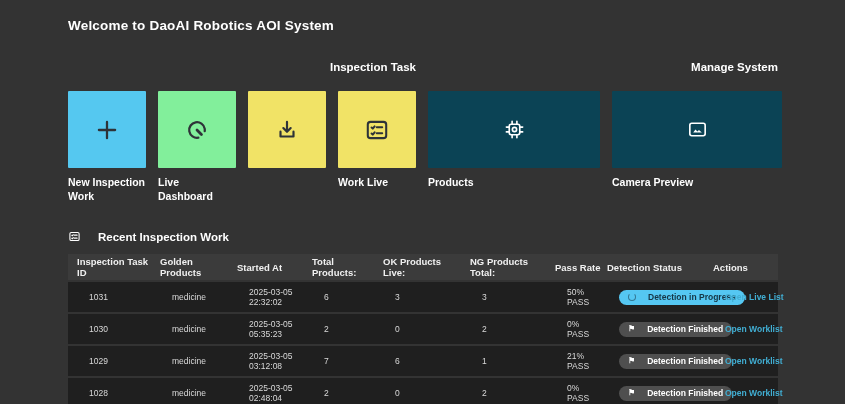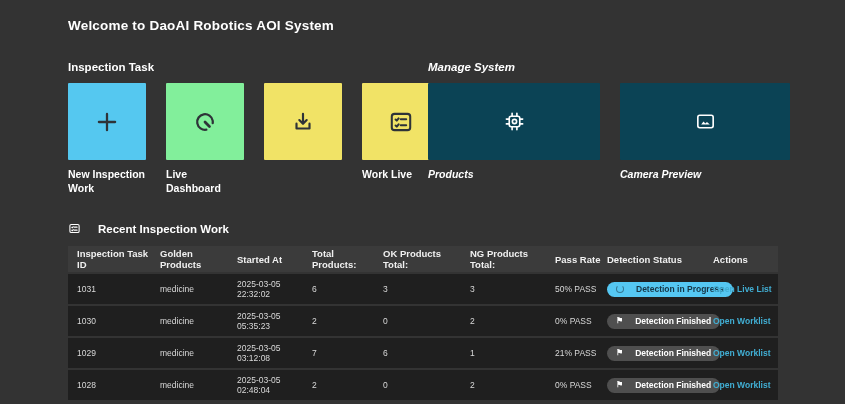--- a/index.html
+++ b/index.html
@@ -5,25 +5,25 @@
   * { margin:0; padding:0; box-sizing:border-box; }
   html,body { background:#333333; }
   .page {
     position:relative; width:816px; height:404px; overflow:hidden;
     background:#333333; font-family:"Liberation Sans", sans-serif;
     padding:18px 0 0 68px; color:#fff;
   }
   .page-title { font-size:13.5px; font-weight:700; letter-spacing:.2px; margin-bottom:28px; }
 
   .sections { display:flex; width:710px; }
-  .section-heading { font-size:11.5px; font-weight:700; margin-bottom:10px; }
-  .tiles { display:flex; gap:20px; }
+  .section-heading { font-size:11.5px; font-weight:700; margin-bottom:18px;text-align:right; }
+  .tiles { display:flex; gap:12px; }
   .manage .tiles { }
   .inspection { width:348px; margin-right:12px; }
-  .manage { width:350px;font-style:italic; }
+  .manage { width:350px; }
 
   .tile-wrap { display:flex; flex-direction:column; }
   .tile {
     width:78px; height:77px; border-radius:1px;
     display:flex; align-items:center; justify-content:center;
     color:#2e3338; cursor:pointer;
   }
   .tile.blue  { background:#55c8f0; }
   .tile.green { background:#82ef9b; }
   .tile.yellow{ background:#f1e366; }
@@ -42,21 +42,21 @@
 
   .table { width:710px; }
   .trow {
     display:grid;
     grid-template-columns:83px 77px 75px 71px 87px 85px 52px 106px 1fr;
     align-items:center; padding-left:9px;
   }
   .thead { background:#3b3b3b; height:26px; margin-bottom:2px; }
   .thead .cell { font-size:9.5px; font-weight:700; color:#f0f0f0; padding-right:6px; }
   .tbody-row { background:#1f1f1f; height:30px; margin-bottom:2px; }
-  .tbody-row .cell { font-size:8.5px; color:#d9d9d9; padding-right:6px; }
+  .tbody-row .cell { font-size:8.5px; color:#d9d9d9; padding-right:6px;margin-left:12px; }
 
   .badge {
     display:inline-flex; align-items:center; gap:12px;
     height:15px; padding:0 9px; border-radius:8px;
     font-size:8.5px; font-weight:700; white-space:nowrap; cursor:default;
   }
   .badge.progress { background:#55c7f2; color:#163545; }
   .badge.finished { background:#4f4f4f; color:#ffffff; }
   .spinner {
     width:8px; height:8px; border-radius:50%;
@@ -174,21 +174,21 @@
       <span class="txt">Recent Inspection Work</span>
     </div>
 
     <div class="table">
 
       <div class="trow thead">
         <div class="cell">Inspection Task ID</div>
         <div class="cell">Golden Products</div>
         <div class="cell">Started At</div>
         <div class="cell">Total Products:</div>
-        <div class="cell">OK Products Total:</div>
+        <div class="cell">OK Products Live:</div>
         <div class="cell">NG Products Total:</div>
         <div class="cell">Pass Rate</div>
         <div class="cell">Detection Status</div>
         <div class="cell">Actions</div>
       </div>
 
       <div class="trow tbody-row">
         <div class="cell">1031</div>
         <div class="cell">medicine</div>
         <div class="cell">2025-03-05 22:32:02</div>

